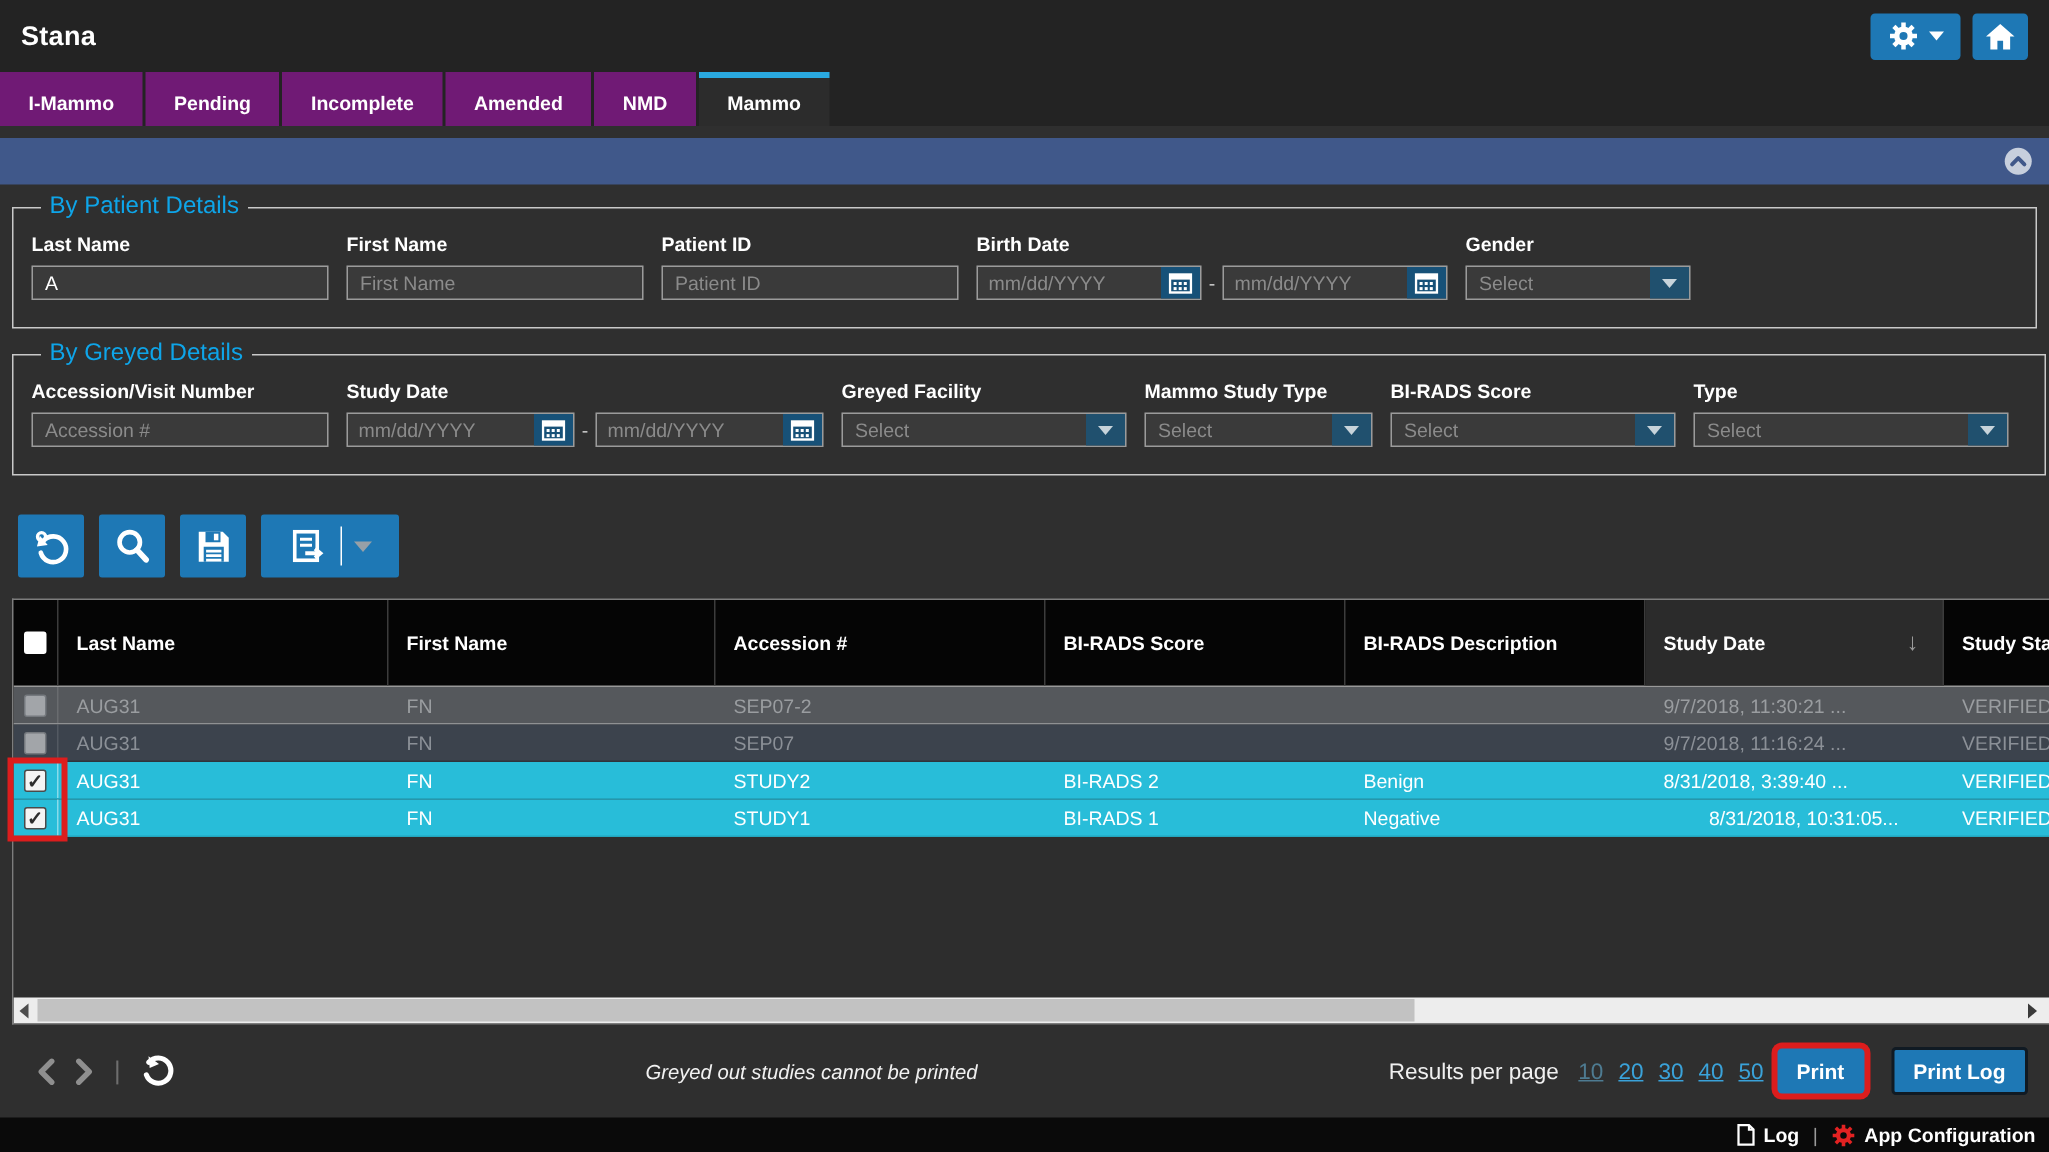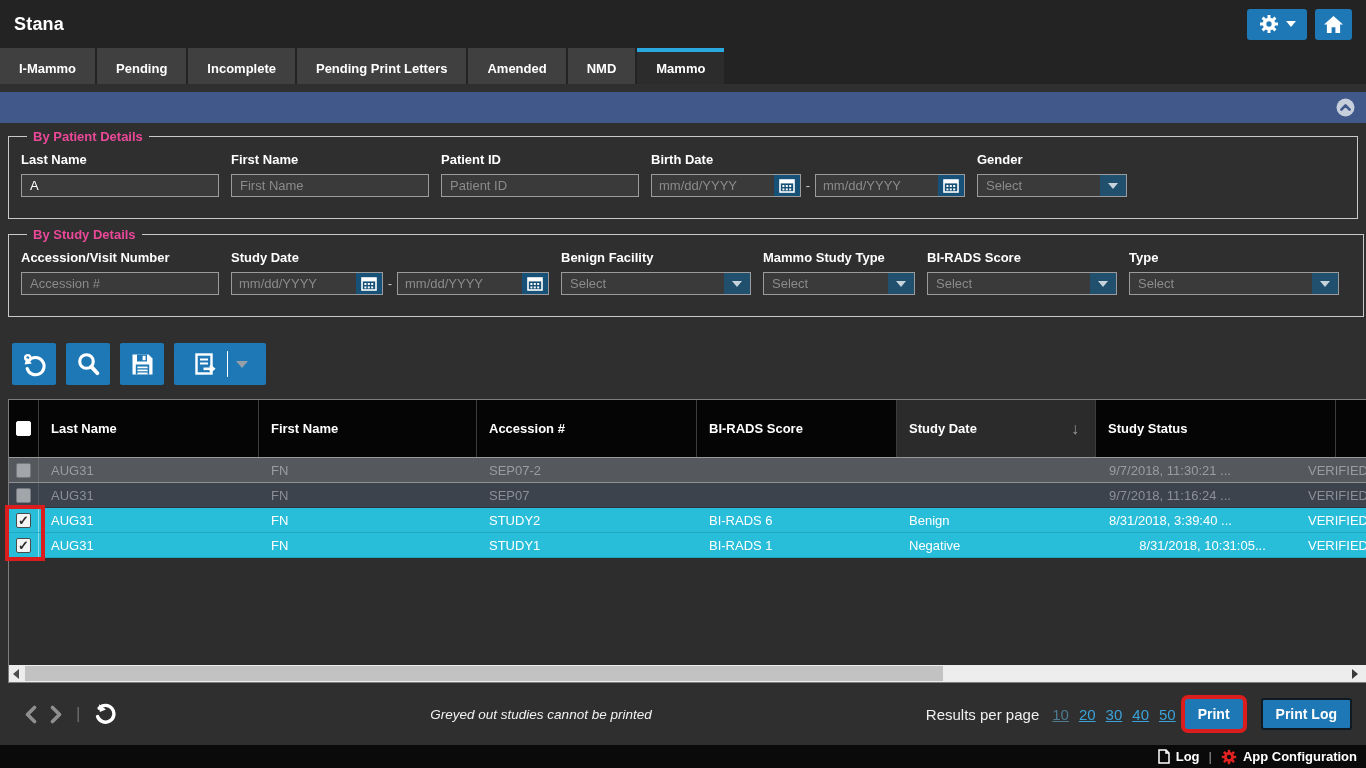--- a/index.html
+++ b/index.html
@@ -11,31 +11,31 @@
   .topbar { height:48px; background:#232323; display:flex; align-items:center; padding:16px 14px; flex:0 0 auto; }
   .app-title { font-size:18px; font-weight:700; letter-spacing:.2px; }
   .topbar-right { margin-left:auto; display:flex; gap:8px; }
   .tb-btn { background:#1e78b5; border-radius:3px; height:31px; display:flex; align-items:center; justify-content:center; cursor:pointer; }
   .gear-btn { width:60px; gap:7px; }
   .home-btn { width:37px; }
   .caret-down { width:0; height:0; border-left:5px solid transparent; border-right:5px solid transparent; border-top:6px solid #fff; }
 
   
   .tabbar { height:36px; background:#232323; display:flex; gap:2px; flex:0 0 auto; }
-  .tab { background:#404040; color:#fff; font-size:13px; font-weight:700; padding:0 19px; display:flex; align-items:center; border-top:4px solid transparent; cursor:pointer; white-space:nowrap; }
+  .tab { background:#701a75; color:#fff; font-size:13px; font-weight:700; padding:0 19px; display:flex; align-items:center; border-top:4px solid transparent; cursor:pointer; white-space:nowrap; }
   .tab.active { background:#2c2c2c; border-top:4px solid #2aa9e0; }
 
   
   .bluebar { height:31px; background:#40588a; margin-top:8px; position:relative; flex:0 0 auto; }
   .collapse-btn { position:absolute; right:11px; top:6px; width:19px; height:19px; cursor:pointer; }
 
   
   .fs { margin:6px 8px 0 8px; border:1px solid #c9c9c9; padding:4px 12px 0 12px; height:90px; flex:0 0 auto; }
   .fs + .fs { margin-top:8px; }
-  .fs legend { font-size:13px; font-weight:700; color:#ec4899; padding:0 6px; margin-left:6px; }
+  .fs legend { font-size:16px; font-weight:400; color:#0ea5e9; padding:0 6px; margin-left:6px; }
   .fs-row { display:flex; align-items:flex-start; margin-top:4px; }
   .field { margin-right:12px; }
   .field label { display:block; font-size:13px; font-weight:700; color:#fff; margin-bottom:7px; white-space:nowrap; }
   .w198{width:198px} .w150{width:150px} .w152{width:152px} .w190{width:190px} .w210{width:210px}
   .tbox { width:100%; height:23px; background:#3a3a3a; border:1px solid #9b9b9b; color:#fff; font-size:13px; font-family:"Liberation Sans",sans-serif; padding:0 8px; outline:none; }
   .tbox::placeholder { color:#8b8b8b; }
   .dates { display:flex; align-items:center; }
   .dash { color:#cccccc; margin:0 4px; font-size:13px; width:6px; text-align:center; }
   .datefield { display:flex; height:23px; border:1px solid #9b9b9b; background:#3a3a3a; }
   .datefield input { flex:1; min-width:0; background:transparent; border:none; color:#fff; font-size:13px; font-family:"Liberation Sans",sans-serif; padding:0 7px; outline:none; }
@@ -139,21 +139,20 @@
             </svg>
         </span>
       </div>
     </div>
   </div>
 
   <div class="tabbar">
       <div class="tab">I-Mammo</div>
       <div class="tab">Pending</div>
       <div class="tab">Incomplete</div>
-      <div class="tab">Pending Print Letters</div>
       <div class="tab">Amended</div>
       <div class="tab">NMD</div>
       <div class="tab active">Mammo</div>
     </div>
 
   <div class="bluebar">
     <div class="collapse-btn">
       <span style="display:flex">
         <svg width="19" height="19" viewBox="0 0 19 19">
             <circle cx="9.5" cy="9.5" r="9" fill="#c7cfdd"></circle>
@@ -228,21 +227,21 @@
           <span class="sel-text">Select</span>
           <span class="sel-caret-box">
               <span class="sel-caret"></span>
             </span>
         </div>
       </div>
     </div>
   </fieldset>
 
   <fieldset class="fs">
-    <legend>By Study Details</legend>
+    <legend>By Greyed Details</legend>
     <div class="fs-row">
       <div class="field w198">
         <label>Accession/Visit Number</label>
         <input class="tbox" type="text" placeholder="Accession #" style="">
       </div>
       <div class="field">
         <label>Study Date</label>
         <div class="dates">
           <div class="datefield w152">
             <input type="text" placeholder="mm/dd/YYYY" style="">
@@ -279,21 +278,21 @@
                       <rect x="6.8" y="10.4" width="2" height="2"></rect>
                       <rect x="10.2" y="10.4" width="2" height="2"></rect>
                     </g>
                   </svg>
                 </span>
             </button>
           </div>
         </div>
       </div>
       <div class="field w190">
-        <label>Benign Facility</label>
+        <label>Greyed Facility</label>
         <div class="select">
           <span class="sel-text">Select</span>
           <span class="sel-caret-box">
               <span class="sel-caret"></span>
             </span>
         </div>
       </div>
       <div class="field w152">
         <label>Mammo Study Type</label>
         <div class="select">
@@ -386,20 +385,23 @@
             <span>Last Name</span>
           </div>
           <div class="th" style="width: 218px;">
             <span>First Name</span>
           </div>
           <div class="th" style="width: 220px;">
             <span>Accession #</span>
           </div>
           <div class="th" style="width: 200px;">
             <span>BI-RADS Score</span>
+          </div>
+          <div class="th" style="width: 200px;">
+            <span>BI-RADS Description</span>
           </div>
           <div class="th sorted" style="width: 199px;">
             <span>Study Date</span>
             <span class="sort-arrow">↓</span>
           </div>
           <div class="th" style="width: 240px;">
             <span>Study Status</span>
           </div>
         </div>
       <div class="tbody">
@@ -427,21 +429,21 @@
             <div class="td" style="width: 199px;">9/7/2018, 11:16:24 ...</div>
             <div class="td" style="width: 240px;">VERIFIED</div>
           </div>
           <div class="tr selected">
             <div class="td cb-cell" style="width: 30px;">
               <div class="cb checked"></div>
             </div>
             <div class="td" style="width: 220px;">AUG31</div>
             <div class="td" style="width: 218px;">FN</div>
             <div class="td" style="width: 220px;">STUDY2</div>
-            <div class="td" style="width: 200px;">BI-RADS 6</div>
+            <div class="td" style="width: 200px;">BI-RADS 2</div>
             <div class="td" style="width: 200px;">Benign</div>
             <div class="td" style="width: 199px;">8/31/2018, 3:39:40 ...</div>
             <div class="td" style="width: 240px;">VERIFIED</div>
           </div>
           <div class="tr selected">
             <div class="td cb-cell" style="width: 30px;">
               <div class="cb checked"></div>
             </div>
             <div class="td" style="width: 220px;">AUG31</div>
             <div class="td" style="width: 218px;">FN</div>

